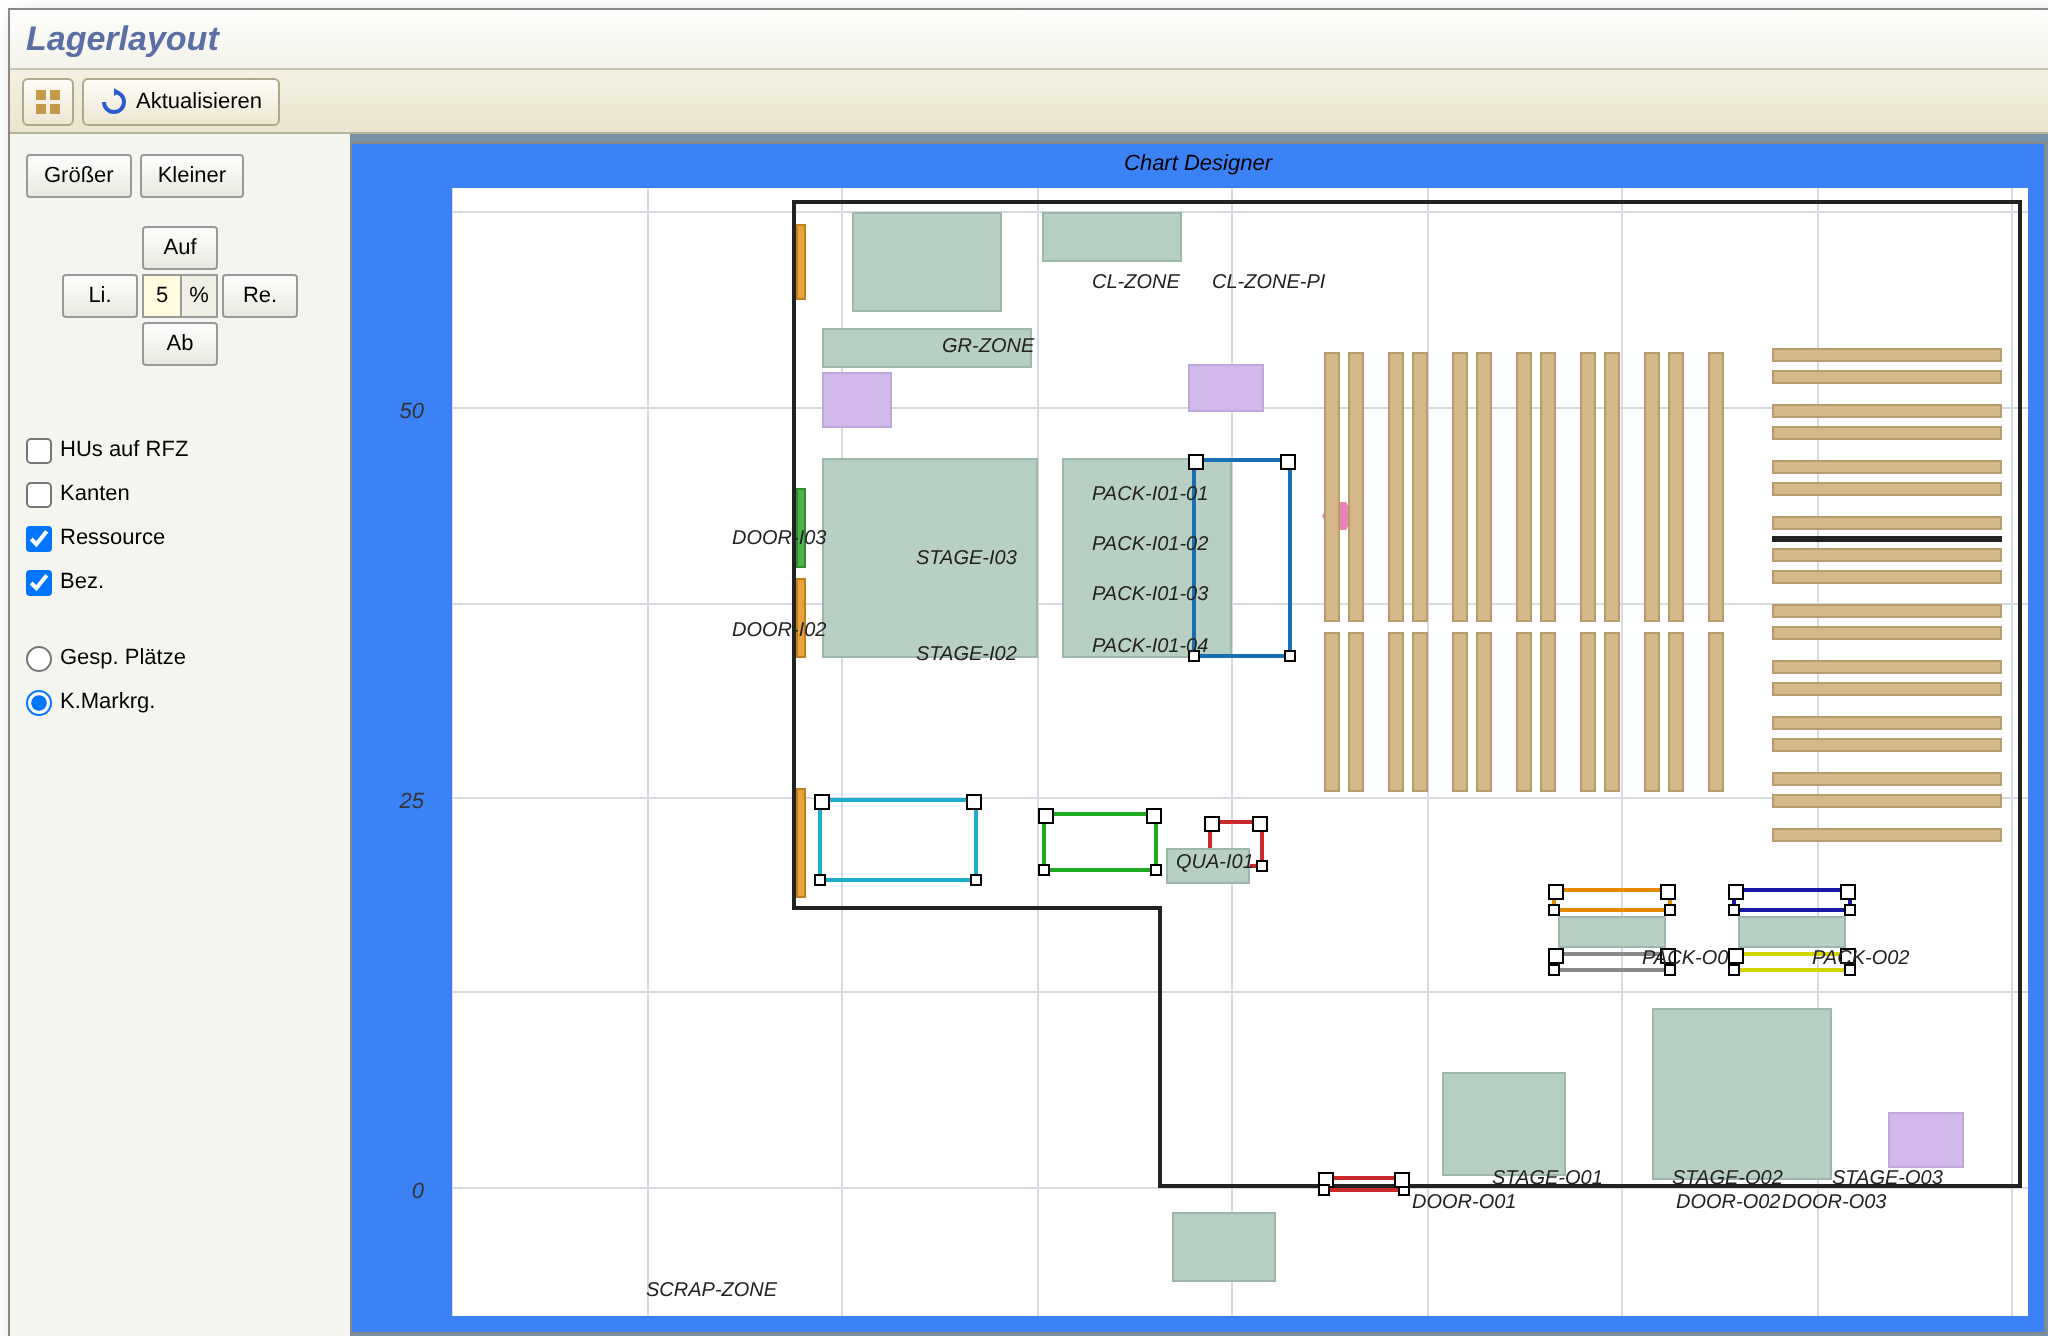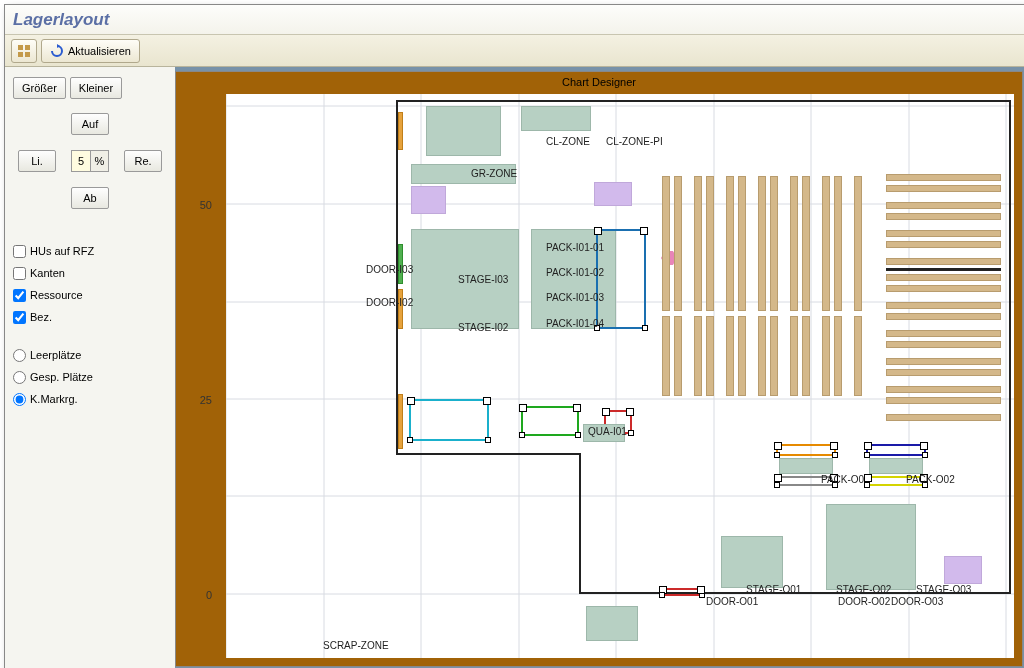--- a/index.html
+++ b/index.html
@@ -7,33 +7,33 @@
   .window { width: 1024px; height: 668px; background: #fff; border: 1px solid #888; display: flex; flex-direction: column; box-shadow: 4px 4px 8px rgba(0,0,0,0.3); margin: 4px; }
   .title-bar { background: linear-gradient(#fdfdfb,#f4f3eb); height: 30px; display: flex; align-items: center; padding: 0 8px; border-bottom: 1px solid #c8c5b0; }
   .title-text { font-size: 17px; font-style: italic; font-weight: bold; color: #5b6fa5; }
   .toolbar { background: linear-gradient(#f4f1e2,#e9e5cf); height: 32px; display: flex; align-items: center; padding: 0 6px; gap: 4px; border-bottom: 1px solid #b8b49c; }
   .icon-btn { width: 26px; height: 24px; border: 1px solid #b0a88c; background: linear-gradient(#fefdf7,#ece7d2); border-radius: 3px; display: flex; align-items: center; justify-content: center; cursor: pointer; }
   .btn { height: 24px; border: 1px solid #b0a88c; background: linear-gradient(#fefdf7,#ece7d2); border-radius: 3px; padding: 0 8px; display: flex; align-items: center; gap: 4px; cursor: pointer; }
   .content { flex: 1; display: flex; background: #7892a8; overflow: hidden; }
   .sidebar { width: 170px; background: #f5f5f0; padding: 10px 8px; display: flex; flex-direction: column; gap: 2px; }
   .sidebar .btn-row { display: flex; gap: 4px; margin-bottom: 4px; }
   .sbtn { height: 22px; border: 1px solid #9a9a9a; background: linear-gradient(#fefefe,#e8e8e0); border-radius: 2px; padding: 0 8px; display: flex; align-items: center; justify-content: center; cursor: pointer; font-size: 11px; }
-  .nav-block { margin: 8px auto 14px auto; display: grid; grid-template-columns: 38px 38px 38px; grid-template-rows: 22px 22px 22px; gap: 15px; }
+  .nav-block { margin: 8px auto 14px auto; display: grid; grid-template-columns: 38px 38px 38px; grid-template-rows: 22px 22px 22px; gap: 2px; }
   .nav-block .sbtn { width: 100%; height: 100%; }
   .nav-up { grid-column: 2; grid-row: 1; }
   .nav-li { grid-column: 1; grid-row: 2; }
   .nav-step { grid-column: 2; grid-row: 2; display: flex; }
   .nav-step input { width: 20px; text-align: center; border: 1px solid #9a9a9a; font-size: 11px; background: #fffce0; }
   .nav-step .pct { width: 18px; border: 1px solid #9a9a9a; border-left: none; display:flex;align-items:center;justify-content:center;background:#f0efe6;}
   .nav-re { grid-column: 3; grid-row: 2; }
   .nav-ab { grid-column: 2; grid-row: 3; }
   .chk-row, .rad-row { display: flex; align-items: center; gap: 4px; height: 18px; margin: 1px 0; font-size: 11px; }
   .chk-row input, .rad-row input { margin: 0; }
   .spacer { height: 14px; }
-  .chart-area { flex: 1; background: #a16207; position: relative; margin: 4px 4px 4px 0; border: 1px solid #888; overflow: hidden; }
+  .chart-area { flex: 1; background: #3b82f6; position: relative; margin: 4px 4px 4px 0; border: 1px solid #888; overflow: hidden; font-style: italic; }
   .chart-title { position: absolute; top: 4px; left: 50%; transform: translateX(-50%); font-size: 11px; }
   .plot { position: absolute; left: 50px; top: 22px; right: 8px; bottom: 8px; background: #fff; }
   .grid line { stroke: #d8dbe2; stroke-width: 1; }
   .axis-tick { font-size: 11px; fill: #333; }
   .zone { position: absolute; background: #b7d0c3; border: 1px solid #9db7aa; }
   .zone-purple { position: absolute; background: #d2baec; border: 1px solid #c0a8da; }
   .zone-label { position: absolute; font-size: 10px; color: #222; white-space: nowrap; }
   .rack { position: absolute; background: #d4b88a; border: 1px solid #b89c6e; }
   .sel-box { position: absolute; border: 2px solid; background: transparent; }
   .sel-box::before, .sel-box::after { content:''; position:absolute; width:6px; height:6px; background:#fff; border:1px solid #000; }
@@ -99,24 +99,20 @@
           <input type="checkbox" checked="" style="">
           <span>Ressource</span>
         </label>
       <label class="chk-row">
           <input type="checkbox" checked="" style="">
           <span>Bez.</span>
         </label>
       <div class="spacer"></div>
       <label class="rad-row">
           <input type="radio" name="m" style="">
-          <span>Leerplätze</span>
-        </label>
-      <label class="rad-row">
-          <input type="radio" name="m" style="">
           <span>Gesp. Plätze</span>
         </label>
       <label class="rad-row">
           <input type="radio" name="m" checked="" style="">
           <span>K.Markrg.</span>
         </label>
     </div>
 
     <div class="chart-area">
       <div class="chart-title">Chart Designer</div>
@@ -164,21 +160,21 @@
         <div class="zone-purple" style="left:185px;top:92px;width:35px;height:28px"></div>
         <div class="zone-purple" style="left:368px;top:88px;width:38px;height:24px"></div>
 
         <div style="position:absolute;left:172px;top:18px;width:5px;height:38px;background:#e6a23c;border:1px solid #c07f1a"></div>
         <div style="position:absolute;left:172px;top:150px;width:5px;height:40px;background:#50b050;border:1px solid #2e8e2e"></div>
         <div style="position:absolute;left:172px;top:195px;width:5px;height:40px;background:#e6a23c;border:1px solid #c07f1a"></div>
         <div style="position:absolute;left:172px;top:300px;width:5px;height:55px;background:#e6a23c;border:1px solid #c07f1a"></div>
 
         <div class="zone" style="left:185px;top:135px;width:108px;height:100px"></div>
         <div class="zone-label" style="left:140px;top:170px">DOOR-I03</div>
-        <div class="zone-label" style="left:140px;top:203px">DOOR-I02</div>
+        <div class="zone-label" style="left:140px;top:216px">DOOR-I02</div>
         <div class="zone-label" style="left:232px;top:180px">STAGE-I03</div>
         <div class="zone-label" style="left:232px;top:228px">STAGE-I02</div>
 
         <div class="zone" style="left:305px;top:135px;width:85px;height:100px"></div>
         <div class="sel-box" style="left:370px;top:135px;width:50px;height:100px;border-color:#1a6fb0">
             <div class="h1"></div>
             <div class="h2"></div>
           </div>
         <div class="zone-label" style="left:320px;top:148px">PACK-I01-01</div>
         <div class="zone-label" style="left:320px;top:173px">PACK-I01-02</div>

